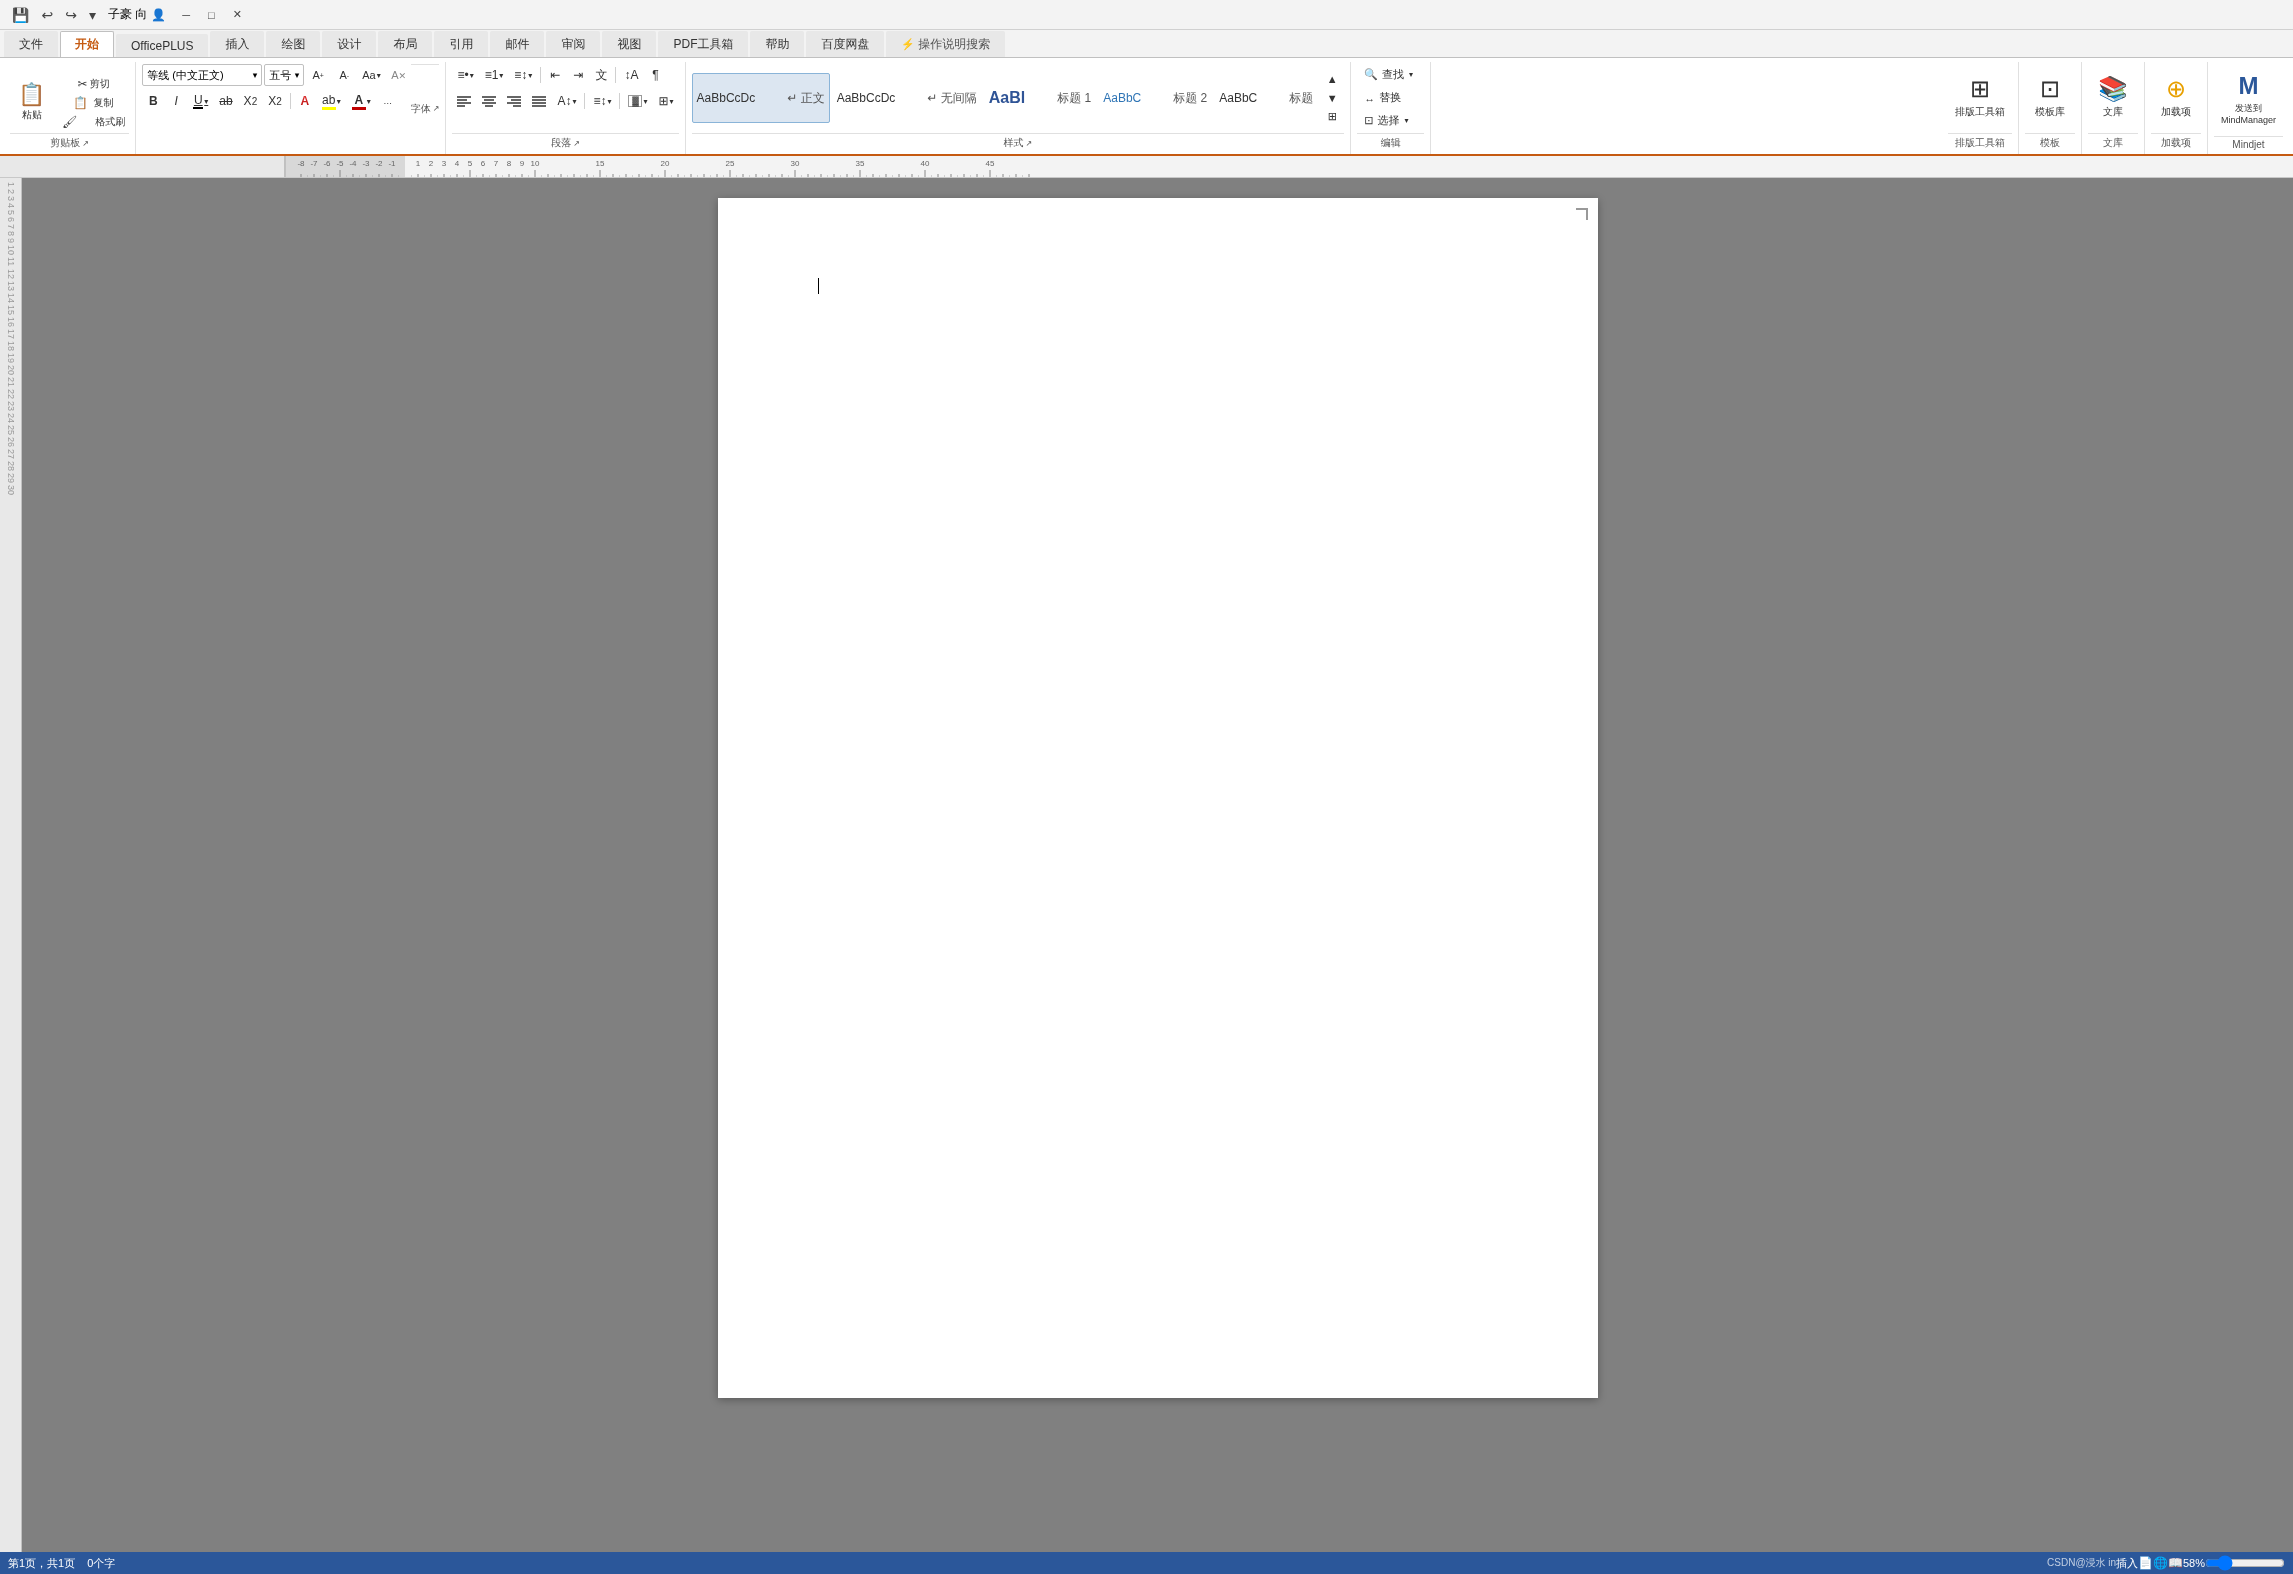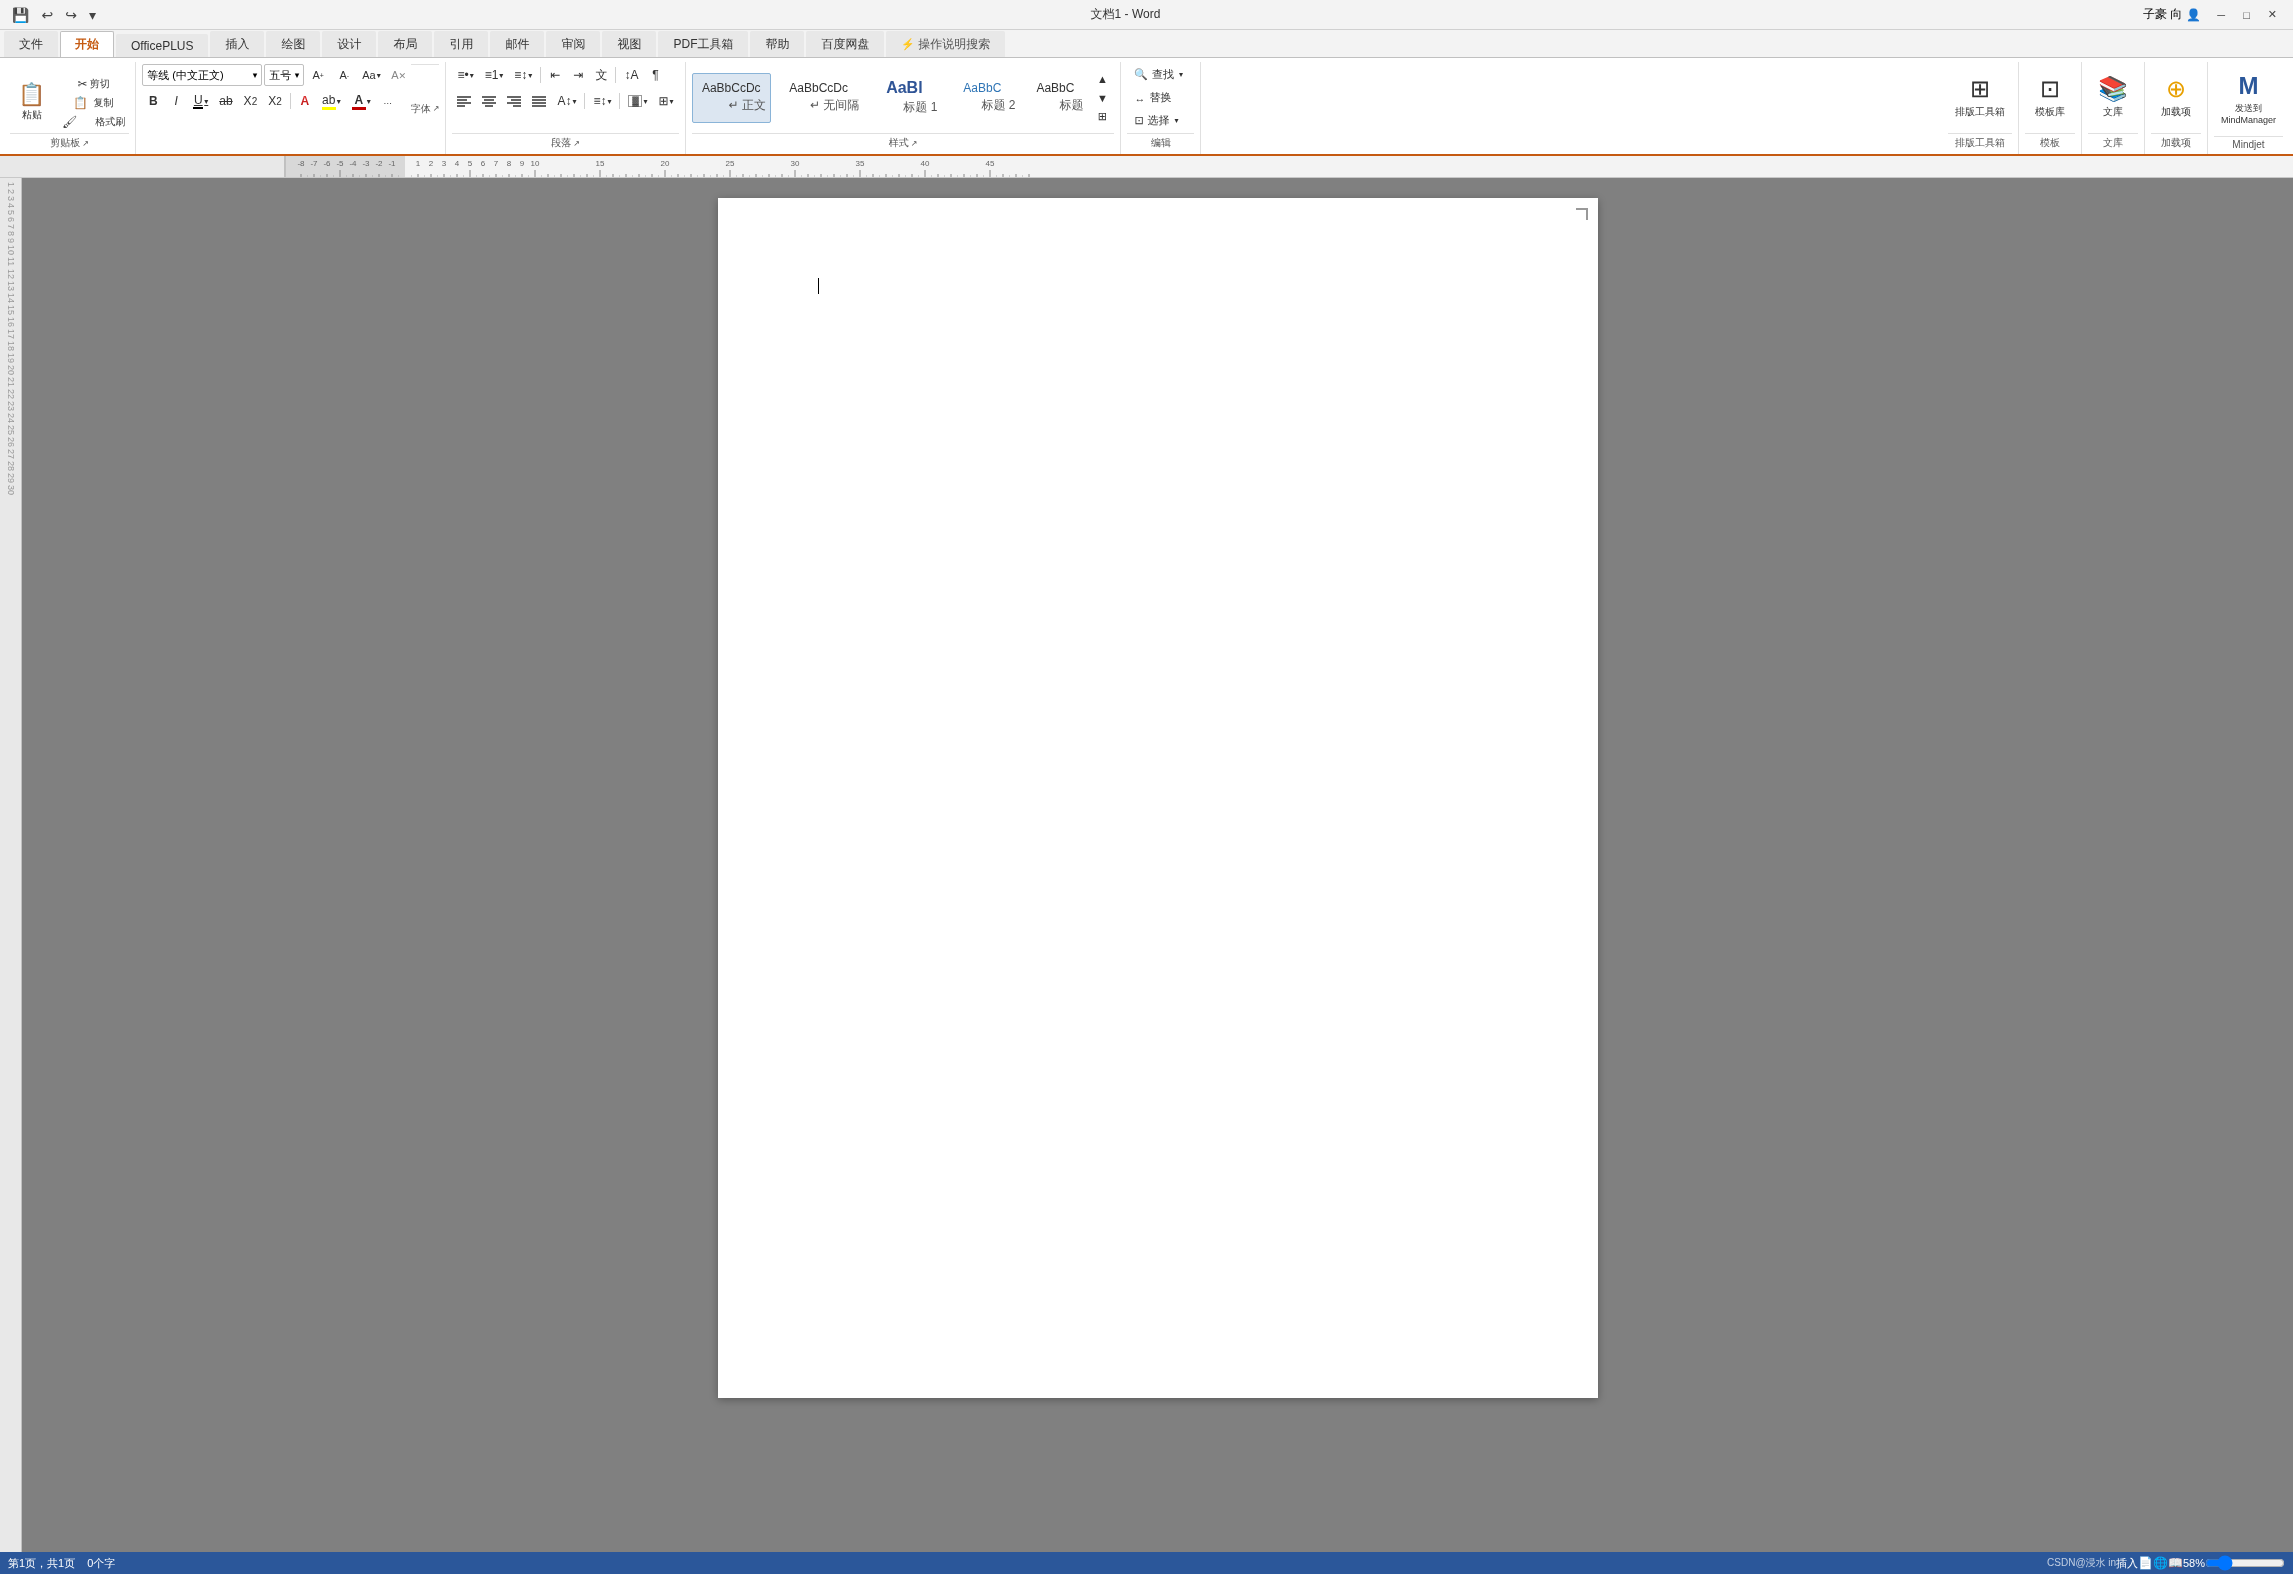--- a/index.html
+++ b/index.html
@@ -237,21 +237,21 @@
 
     
     .style-gallery {
       display: flex;
       align-items: center;
       flex-wrap: nowrap;
       gap: 2px;
     }
     .style-item {
       display: flex;
-      flex-direction: column;
+      flex-direction: row;
       align-items: center;
       justify-content: center;
       cursor: pointer;
       border: 1px solid transparent;
       border-radius: 2px;
       padding: 2px 4px;
       background: none;
       font-size: 10px;
       min-width: 60px;
       height: 50px;
@@ -454,21 +454,20 @@
 </head>
 <body>
 
 <div id="title-bar">
   <div class="quick-access">
     <button title="保存">💾</button>
     <button title="撤销">↩</button>
     <button title="重做">↪</button>
     <button>▾</button>
   </div>
-  <div class="title">文档1 - Word</div>
   <div class="user-area">
     <span>子豪 向</span>
     <span>👤</span>
   </div>
   <div class="window-controls">
     <button>─</button>
     <button>□</button>
     <button>✕</button>
   </div>
 </div>

